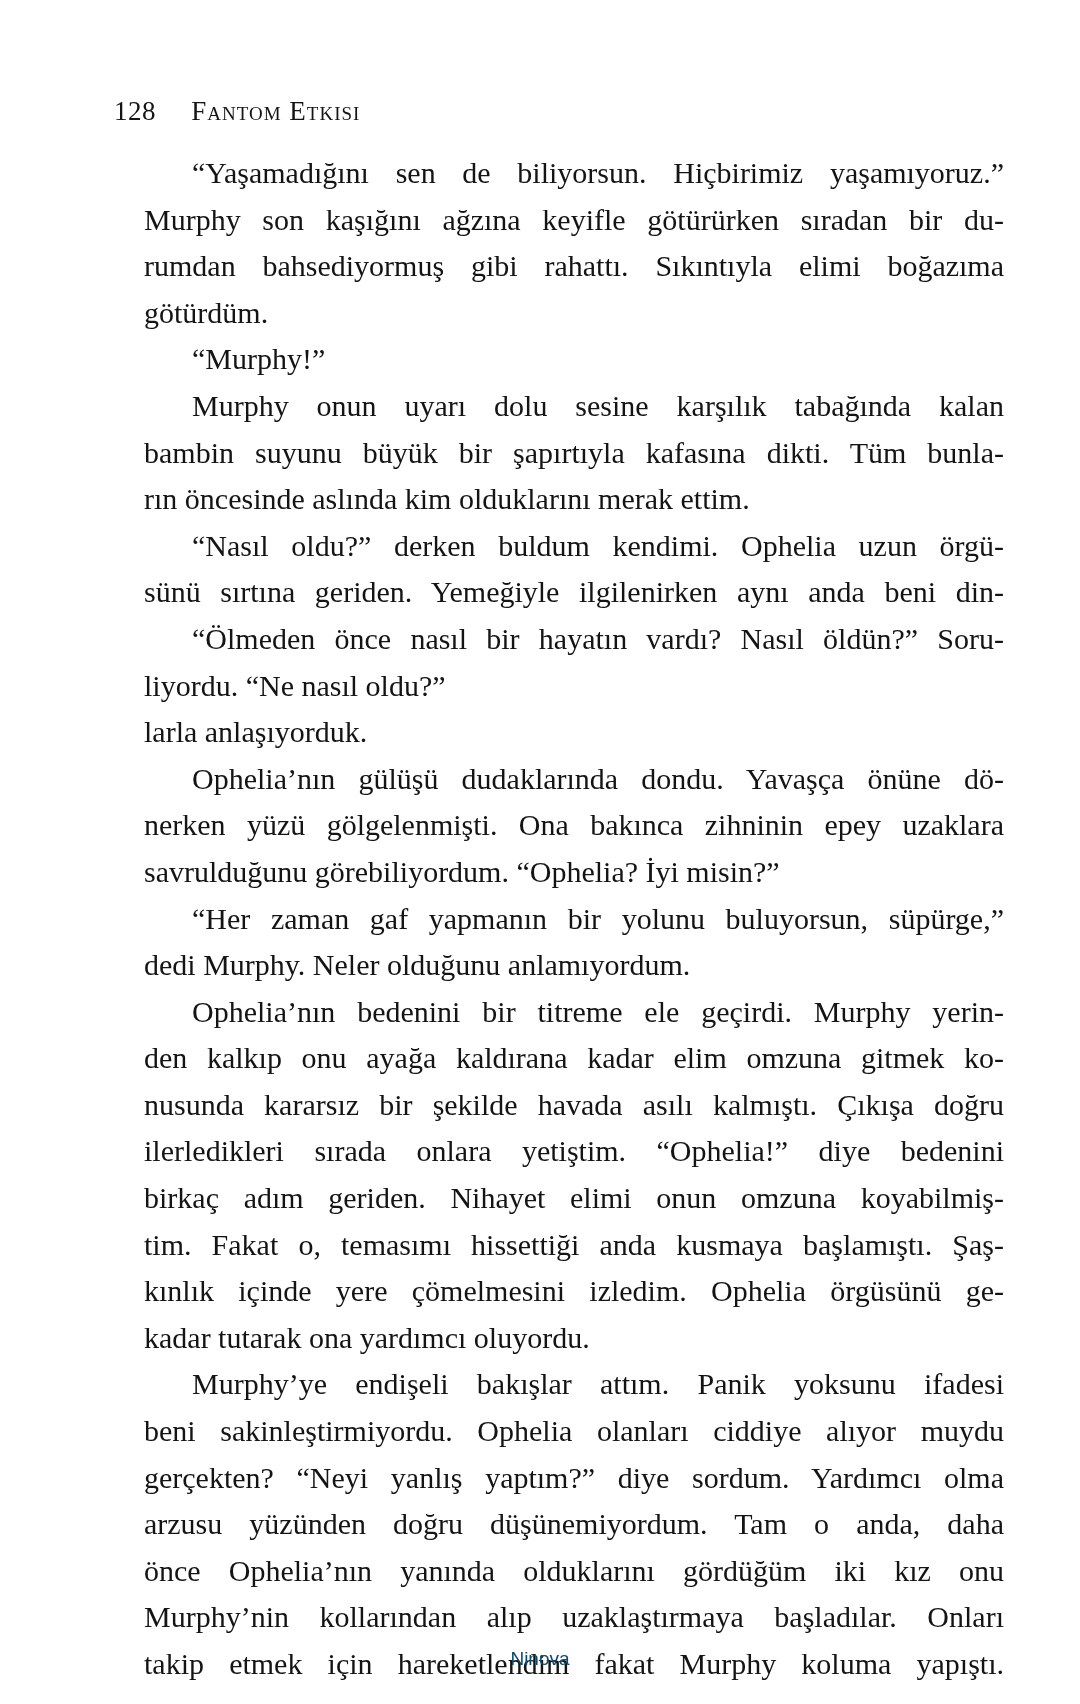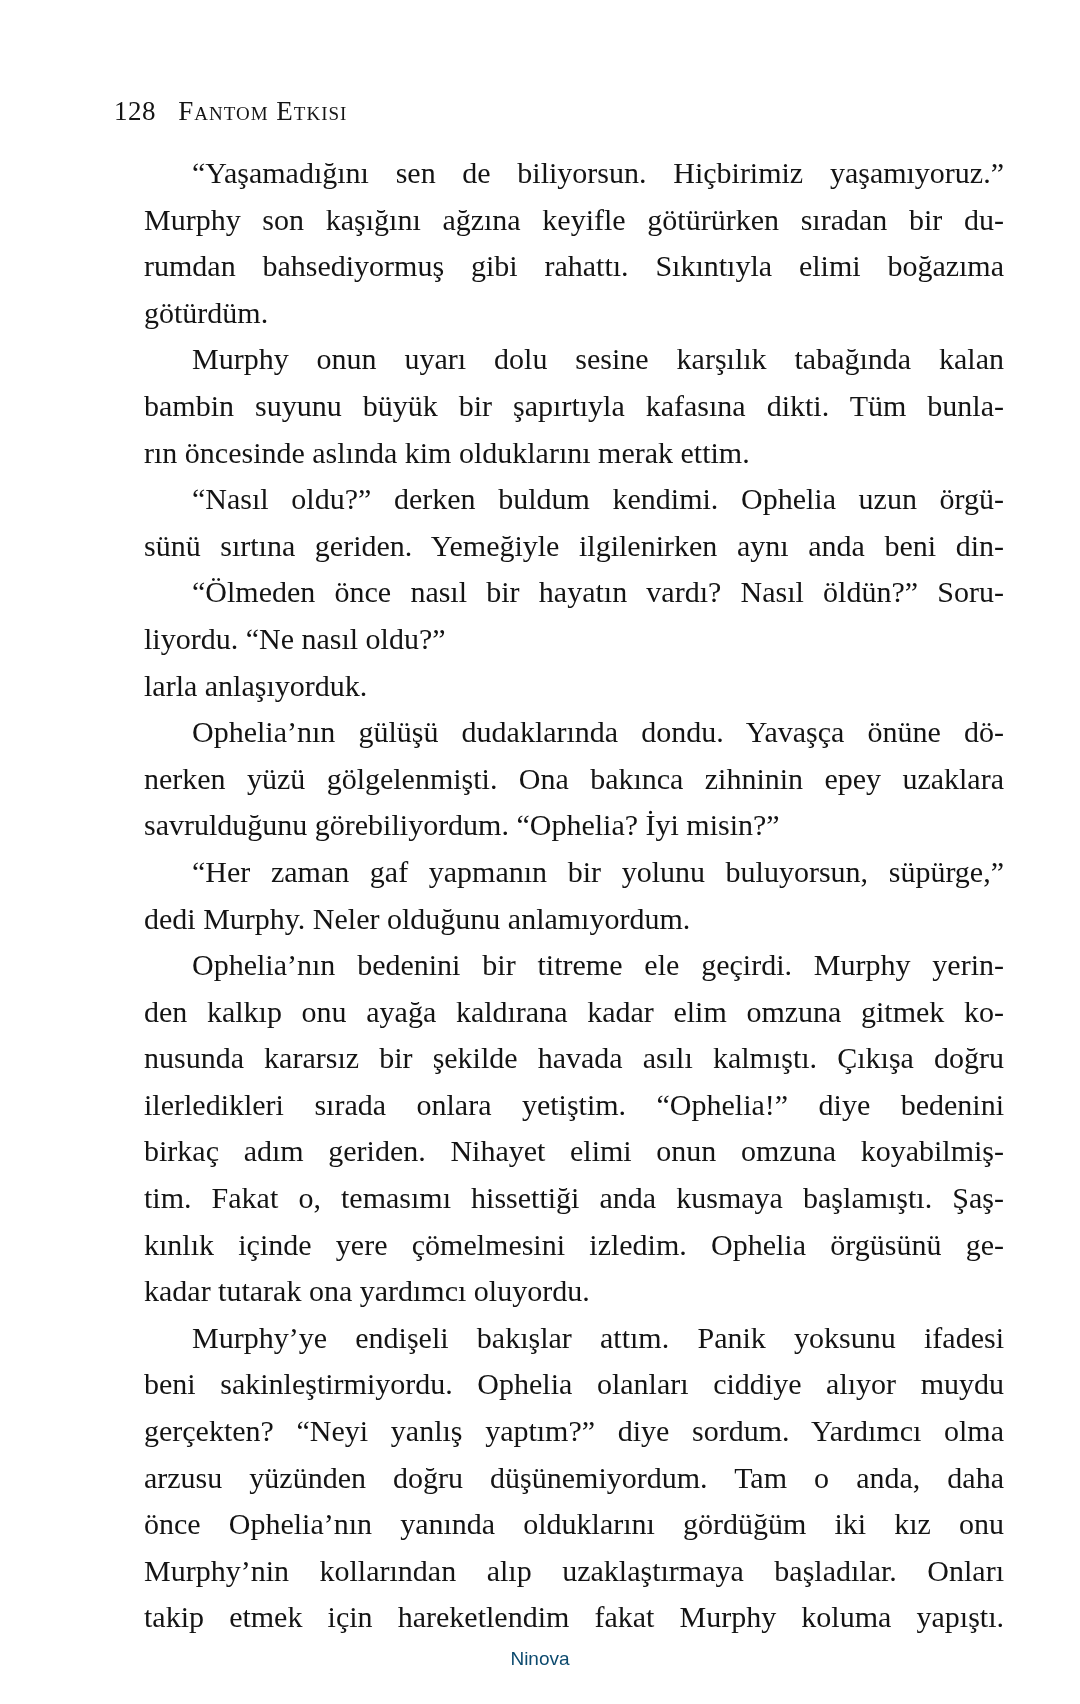--- a/index.html
+++ b/index.html
@@ -24,21 +24,21 @@
     .running-header {
       position: absolute;
       left: 114px;
       top: 96px;
       font-size: 27px;
       letter-spacing: 0.5px;
       white-space: nowrap;
       line-height: 30px;
     }
     .running-header .page-number {
-      margin-right: 15px;
+      margin-right: 28px;
     }
     .running-header .book-title {
       font-variant: small-caps;
       letter-spacing: 1px;
       margin-top: 36px;
     }
     .body-text {
       position: absolute;
       left: 114px;
       top: 150px;
@@ -80,20 +80,21 @@
   <div class="running-header">
     <span class="page-number">128</span>
     <span class="book-title">Fantom Etkisi</span>
   </div>
 
   <div class="body-text" id="body-text">
       <span class="line indent">“Yaşamadığını sen de biliyorsun. Hiçbirimiz yaşamıyoruz.”</span>
       <span class="line">Murphy son kaşığını ağzına keyifle götürürken sıradan bir du-</span>
       <span class="line">rumdan bahsediyormuş gibi rahattı. Sıkıntıyla elimi boğazıma</span>
       <span class="line last">götürdüm.</span>
+      <span class="line indent last">“Murphy!”</span>
       <span class="line indent">Murphy onun uyarı dolu sesine karşılık tabağında kalan</span>
       <span class="line">bambin suyunu büyük bir şapırtıyla kafasına dikti. Tüm bunla-</span>
       <span class="line last">rın öncesinde aslında kim olduklarını merak ettim.</span>
       <span class="line indent">“Nasıl oldu?” derken buldum kendimi. Ophelia uzun örgü-</span>
       <span class="line">sünü sırtına geriden. Yemeğiyle ilgilenirken aynı anda beni din-</span>
       <span class="line indent">“Ölmeden önce nasıl bir hayatın vardı? Nasıl öldün?” Soru-</span>
       <span class="line last">liyordu. “Ne nasıl oldu?”</span>
       <span class="line last">larla anlaşıyorduk.</span>
       <span class="line indent">Ophelia’nın gülüşü dudaklarında dondu. Yavaşça önüne dö-</span>
       <span class="line">nerken yüzü gölgelenmişti. Ona bakınca zihninin epey uzaklara</span>

